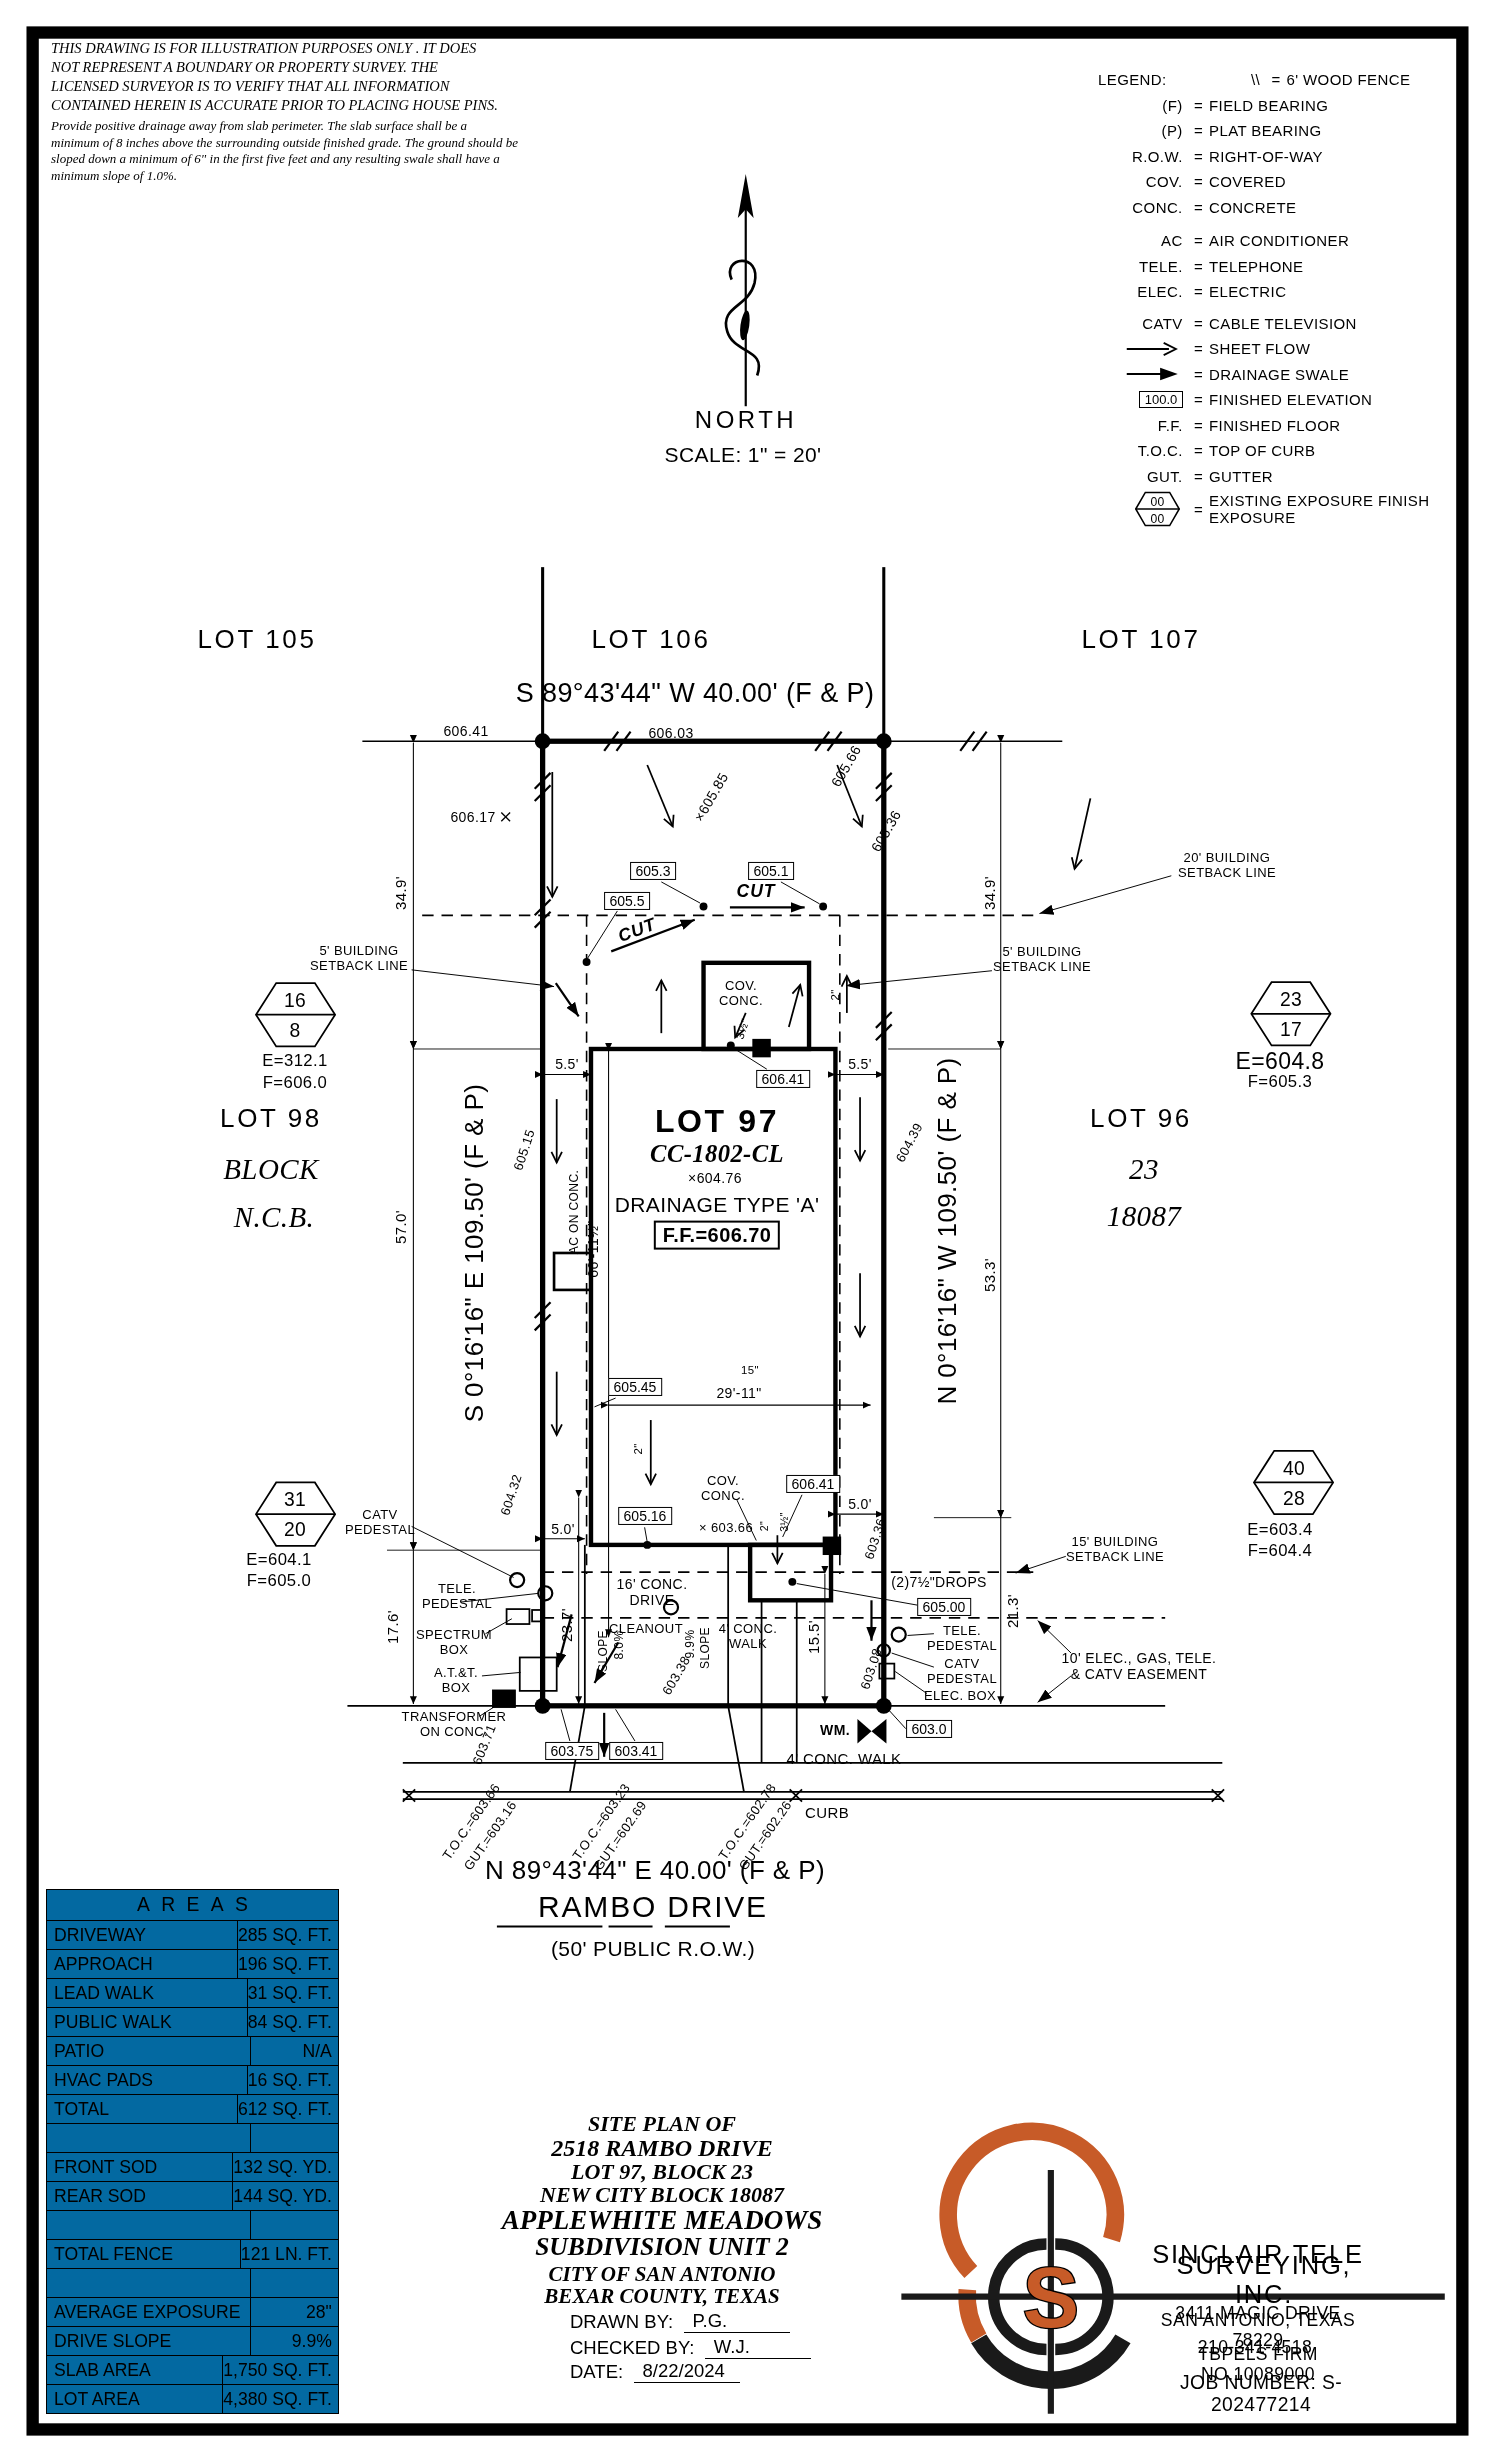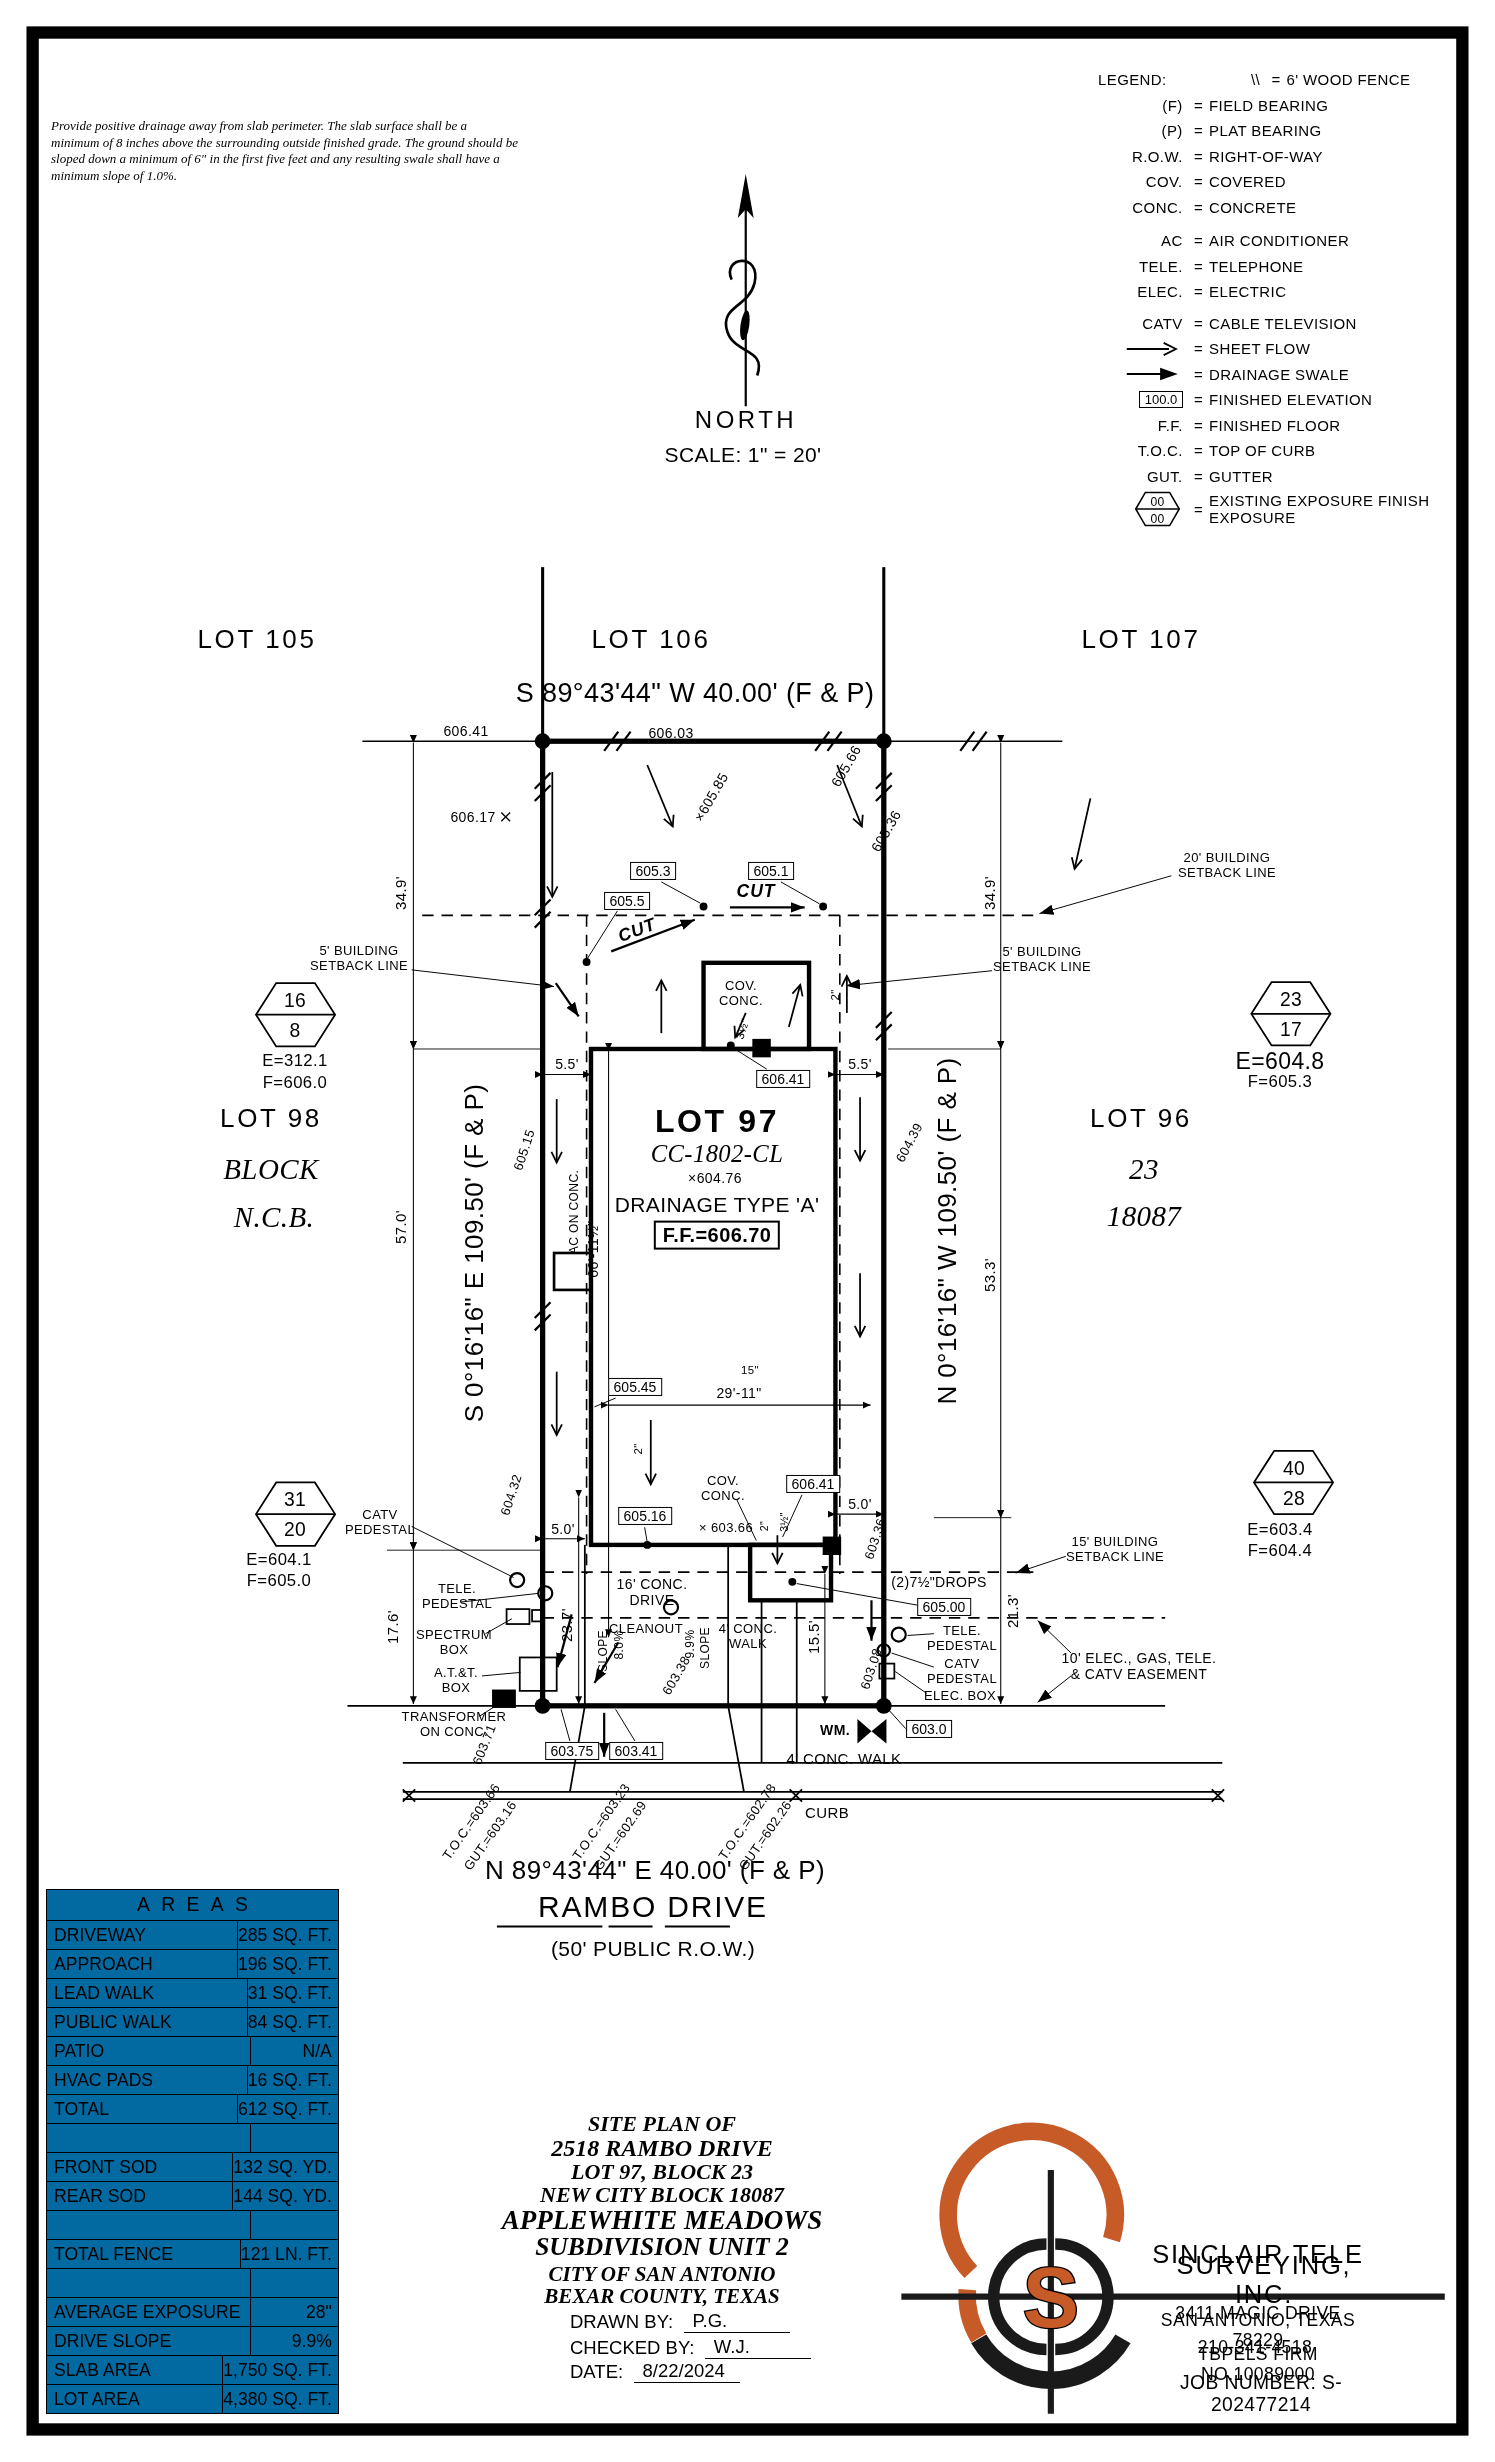--- a/index.html
+++ b/index.html
@@ -262,20 +262,24 @@
     <path d="M1113,2659 A95,95 0 0 1 1100,2604" stroke="#C75B28" stroke-width="20" fill="none"></path>
     <path d="M1190,2672 A60,60 0 0 1 1190,2552" stroke="#1a1a1a" stroke-width="13" fill="none"></path>
     <path d="M1200,2552 A60,60 0 0 1 1200,2672" stroke="#1a1a1a" stroke-width="13" fill="none"></path>
     <circle cx="1195" cy="2612" r="45" fill="#fff"></circle>
     <line x1="1195" y1="2468" x2="1195" y2="2745" stroke="#1a1a1a" stroke-width="7"></line>
     <line x1="1025" y1="2612" x2="1643" y2="2612" stroke="#1a1a1a" stroke-width="7"></line>
     <text x="1195" y="2646" font-family="Liberation Sans, sans-serif" font-size="96" font-weight="bold" text-anchor="middle" fill="#C75B28" stroke="#000" stroke-width="3" paint-order="stroke">S</text>
   </g>
 </svg>
 
+<div class="blk" style="left:51px;top:39px;font-size:14.5px;line-height:1.32;width:492px">THIS DRAWING IS FOR ILLUSTRATION PURPOSES ONLY . IT DOES
+NOT REPRESENT A BOUNDARY OR PROPERTY SURVEY. THE
+LICENSED SURVEYOR IS TO VERIFY THAT ALL INFORMATION
+CONTAINED HEREIN IS ACCURATE PRIOR TO PLACING HOUSE PINS.</div>
 <div class="blk" style="left:51px;top:118px;font-size:13px;line-height:1.28;width:492px">Provide positive drainage away from slab perimeter. The slab surface shall be a
 minimum of 8 inches above the surrounding outside finished grade. The ground should be
 sloped down a minimum of 6" in the first five feet and any resulting swale shall have a
 minimum slope of 1.0%.</div>
 
 <div class="lbl" style="left:746px;top:420px;font-size:24px;letter-spacing:3.5px">NORTH</div>
 <div class="lbl" style="left:743px;top:455px;font-size:21px">SCALE:  1" = 20'</div>
 
 <div class="legend">
   <div class="lrow">
@@ -410,21 +414,21 @@
 <div class="lbl" style="left:295px;top:1500px;font-size:19.3px">31</div>
 <div class="lbl" style="left:295px;top:1530px;font-size:19.3px">20</div>
 <div class="lbl" style="left:279px;top:1560px;font-size:16.7px">E=604.1</div>
 <div class="lbl" style="left:279px;top:1581px;font-size:16.7px">F=605.0</div>
 <div class="lbl" style="left:1294px;top:1469px;font-size:19.3px">40</div>
 <div class="lbl" style="left:1294px;top:1499px;font-size:19.3px">28</div>
 <div class="lbl" style="left:1280px;top:1530px;font-size:16.7px">E=603.4</div>
 <div class="lbl" style="left:1280px;top:1551px;font-size:16.7px">F=604.4</div>
 
 <div class="lbl" style="left:717px;top:1121px;font-size:32px;font-weight:bold;letter-spacing:2.6px">LOT 97</div>
-<div class="lbl ital" style="left:717px;top:1154px;font-size:24.6px;font-weight:normal">CC-1802-CL</div>
+<div class="lbl ital" style="left:717px;top:1154px;font-size:24.6px;font-weight:bold">CC-1802-CL</div>
 <div class="lbl" style="left:715px;top:1178px;font-size:14px">×604.76</div>
 <div class="lbl" style="left:717px;top:1205px;font-size:21px">DRAINAGE TYPE 'A'</div>
 <div class="lbl ffbox" style="left:717px;top:1235px">F.F.=606.70</div>
 <div class="lbl" style="left:741px;top:994px;font-size:13px">COV.
 CONC.</div>
 <div class="lbl" style="left:723px;top:1489px;font-size:13px">COV.
 CONC.</div>
 <div class="lbl" style="left:575px;top:1212px;font-size:12px;transform:translate(-50%,-50%) rotate(-90deg)">AC ON CONC.</div>
 
 <div class="lbl box" style="left:653px;top:871px">605.3</div>

